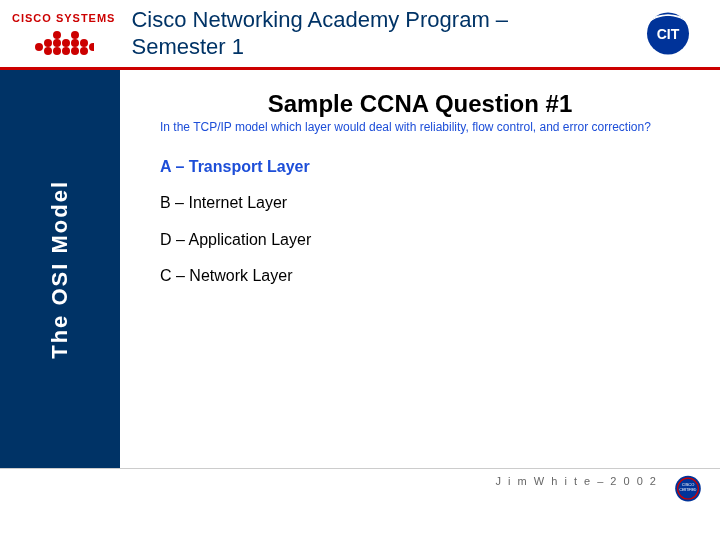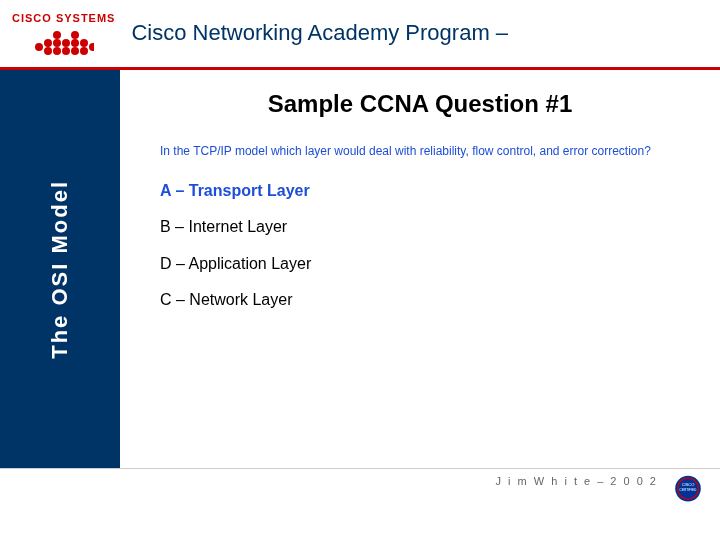--- a/index.html
+++ b/index.html
@@ -106,21 +106,20 @@
       padding: 20px 40px 20px 40px;
       display: flex;
       flex-direction: column;
     }
 
     .question-title {
       font-size: 24px;
       font-weight: bold;
       color: #000000;
       text-align: center;
-      margin-bottom: 24px;
       padding-bottom: 0;
     }
 
     .question-text {
       font-size: 12px;
       color: #1d4ed8;
       margin-bottom: 20px;
       line-height: 1.5;
     }
 
@@ -191,22 +190,34 @@
           <circle cx="50" cy="16" r="4" fill="#cc0000"></circle>
           <circle cx="50" cy="24" r="4" fill="#cc0000"></circle>
 
           <circle cx="59" cy="20" r="4" fill="#cc0000"></circle>
         </svg>
       </div>
     </div>
 
     <div class="header-title">
       <span>Cisco Networking Academy Program –</span><br>
-    </div>
-
+      <span>Semester 1</span>
+    </div>
+
+    <div class="cit-logo">
+      <svg viewBox="0 0 80 50">
+
+        <circle cx="40" cy="25" r="24" fill="#003399"></circle>
+
+        <text x="40" y="31" text-anchor="middle" font-family="Arial" font-size="16" font-weight="bold" fill="white">CIT</text>
+
+        <path d="M16,10 Q40,-2 64,10" stroke="white" stroke-width="1.5" fill="none"></path>
+        <path d="M12,16 Q40,-8 68,16" stroke="white" stroke-width="1.5" fill="none"></path>
+      </svg>
+    </div>
   </div>
 
   <div class="main-content">
 
     <div class="sidebar">
       <div class="sidebar-text">The OSI Model</div>
     </div>
 
     <div class="content-area">
       <div class="question-title">Sample CCNA Question #1</div>

